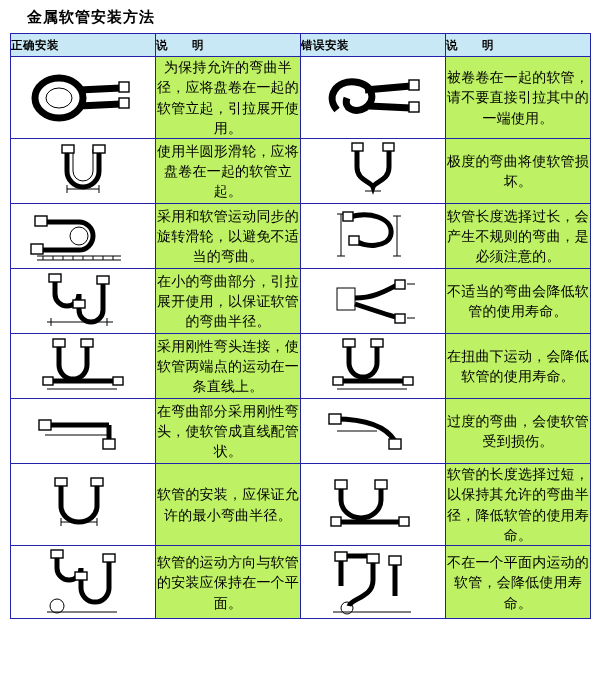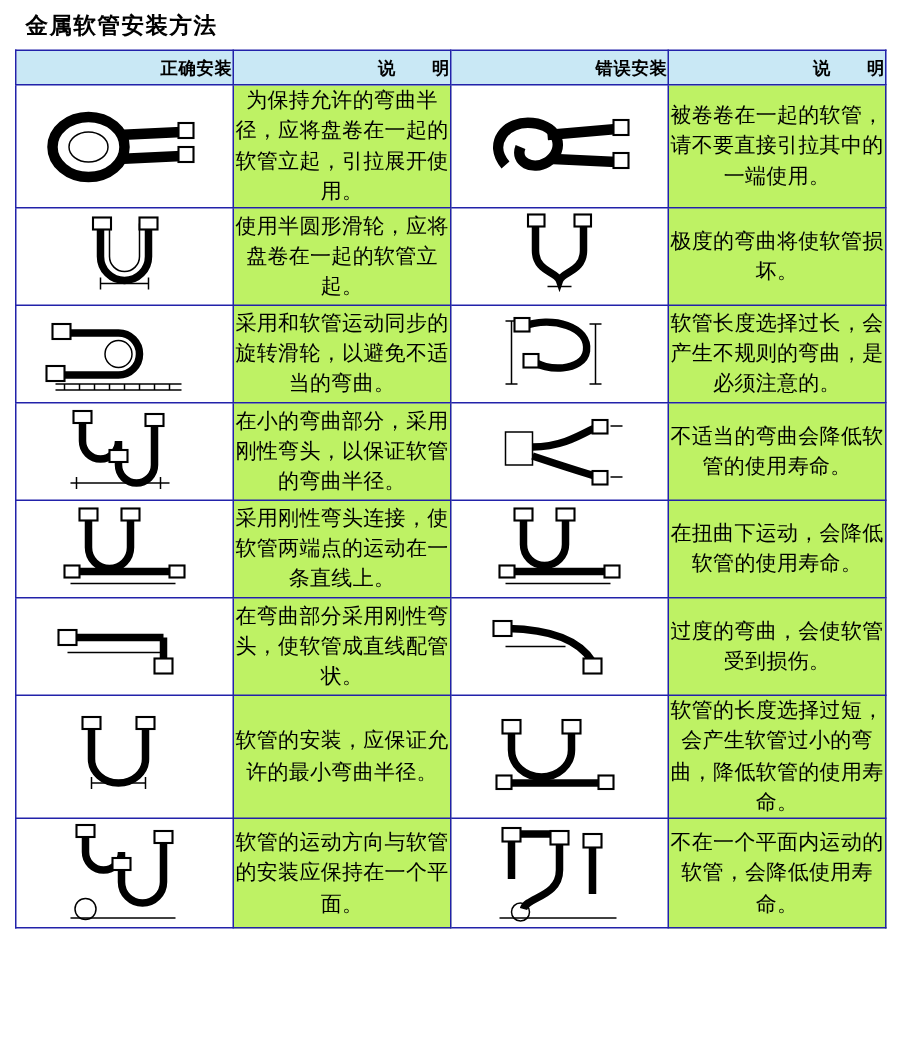--- a/index.html
+++ b/index.html
@@ -18,41 +18,41 @@
     width: 600px;
     height: 698px;
     position: relative;
     box-sizing: border-box;
     padding: 6px 10px 0 10px;
   }
   .page-title {
     font-size: 15px;
     font-weight: bold;
     letter-spacing: 1px;
-    margin: 2px 0 6px 7px;
+    margin: 2px 0 6px 17px;
     color: #000;
   }
   table.main {
     border-collapse: collapse;
     width: 580px;
     table-layout: fixed;
     border: 1px solid #1a1aa8;
   }
   table.main th, table.main td {
     border: 1px solid #2222aa;
     padding: 0;
     vertical-align: middle;
   }
   thead th {
     background: #c9e8f5;
     color: #000;
     font-size: 11.5px;
     font-weight: bold;
     height: 22px;
-    text-align: right;
+    text-align: left;
     letter-spacing: .5px;
   }
   col.img { width: 145px; }
   col.txt { width: 145px; }
 
   td.imgcell {
     background: #ffffff;
     text-align: center;
     height: 64px;
   }
@@ -177,21 +177,21 @@
         <td class="imgcell">
           <svg class="drawing" width="132" height="62" viewBox="0 0 132 62">
             <path d="M38 8 L38 24 A12 12 0 0 0 62 24 L62 40 A12 12 0 0 0 86 40 L86 12" class="fat"></path>
             <rect x="32" y="4" width="12" height="8" class="wh"></rect>
             <rect x="80" y="6" width="12" height="8" class="wh"></rect>
             <rect x="56" y="30" width="12" height="8" class="wh"></rect>
             <path d="M30 52 L96 52" class="thin"></path>
             <path d="M34 48 L34 56 M90 48 L90 56" class="thin"></path>
           </svg>
         </td>
-        <td class="txtcell">在小的弯曲部分，采用刚性弯头，以保证软管的弯曲半径。</td>
+        <td class="txtcell">在小的弯曲部分，引拉展开使用，以保证软管的弯曲半径。</td>
         <td class="imgcell">
           <svg class="drawing" width="132" height="62" viewBox="0 0 132 62">
             <rect x="30" y="18" width="18" height="22" class="thin"></rect>
             <path d="M48 28 C68 28 80 20 92 14" class="fat"></path>
             <path d="M48 34 C66 40 78 44 92 48" class="fat"></path>
             <rect x="88" y="10" width="10" height="9" class="wh"></rect>
             <rect x="88" y="44" width="10" height="9" class="wh"></rect>
             <path d="M100 14 L108 14 M100 48 L108 48" class="thin"></path>
           </svg>
         </td>
@@ -262,21 +262,21 @@
         <td class="imgcell">
           <svg class="drawing" width="132" height="62" viewBox="0 0 132 62">
             <path d="M34 12 L34 26 A20 18 0 0 0 74 26 L74 12" class="fat"></path>
             <rect x="28" y="6" width="12" height="9" class="wh"></rect>
             <rect x="68" y="6" width="12" height="9" class="wh"></rect>
             <path d="M30 48 L96 48" class="fat"></path>
             <rect x="24" y="43" width="10" height="9" class="wh"></rect>
             <rect x="92" y="43" width="10" height="9" class="wh"></rect>
           </svg>
         </td>
-        <td class="txtcell">软管的长度选择过短，会产生软管过小的弯曲，降低软管的使用寿命。</td>
+        <td class="txtcell">软管的长度选择过短，以保持其允许的弯曲半径，降低软管的使用寿命。</td>
       </tr>
 
       <tr>
         <td class="imgcell">
           <svg class="drawing" width="132" height="72" viewBox="0 0 132 72">
             <path d="M40 8 L40 22 A12 12 0 0 0 64 22 L64 42 A14 14 0 0 0 92 42 L92 14" class="fat"></path>
             <rect x="34" y="4" width="12" height="8" class="wh"></rect>
             <rect x="86" y="8" width="12" height="8" class="wh"></rect>
             <rect x="58" y="26" width="12" height="8" class="wh"></rect>
             <circle cx="40" cy="60" r="7" class="thin"></circle>

